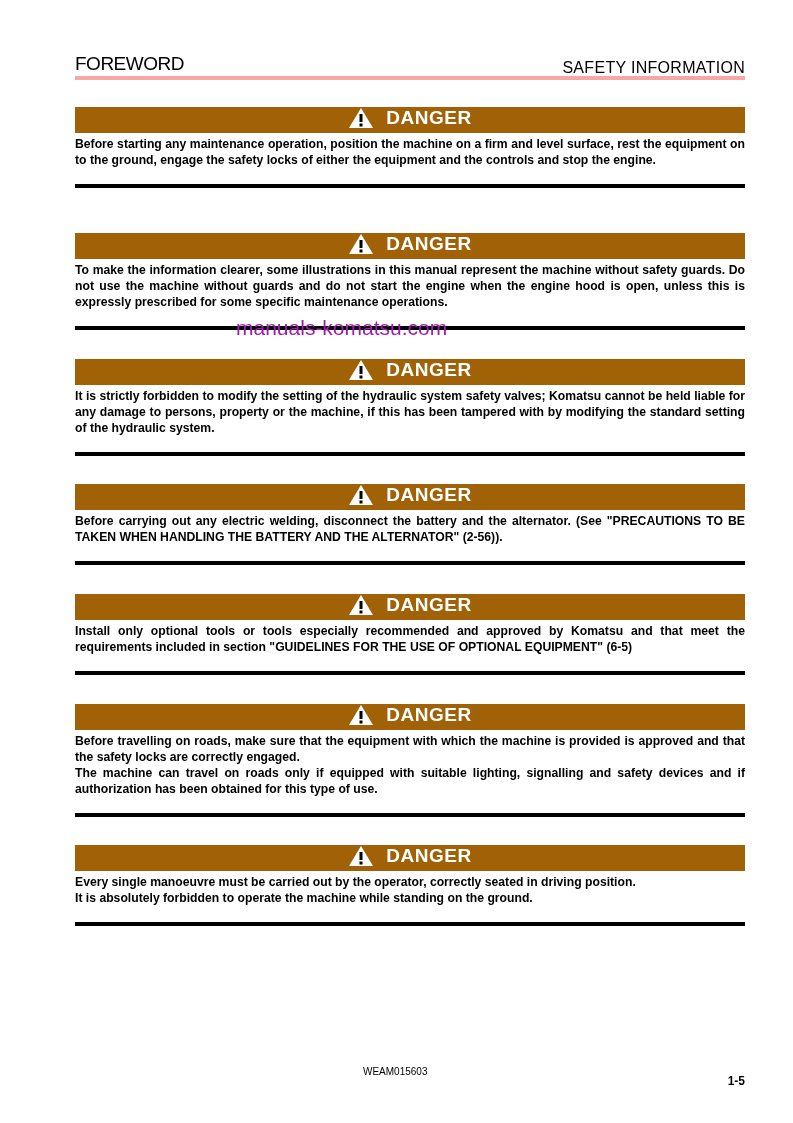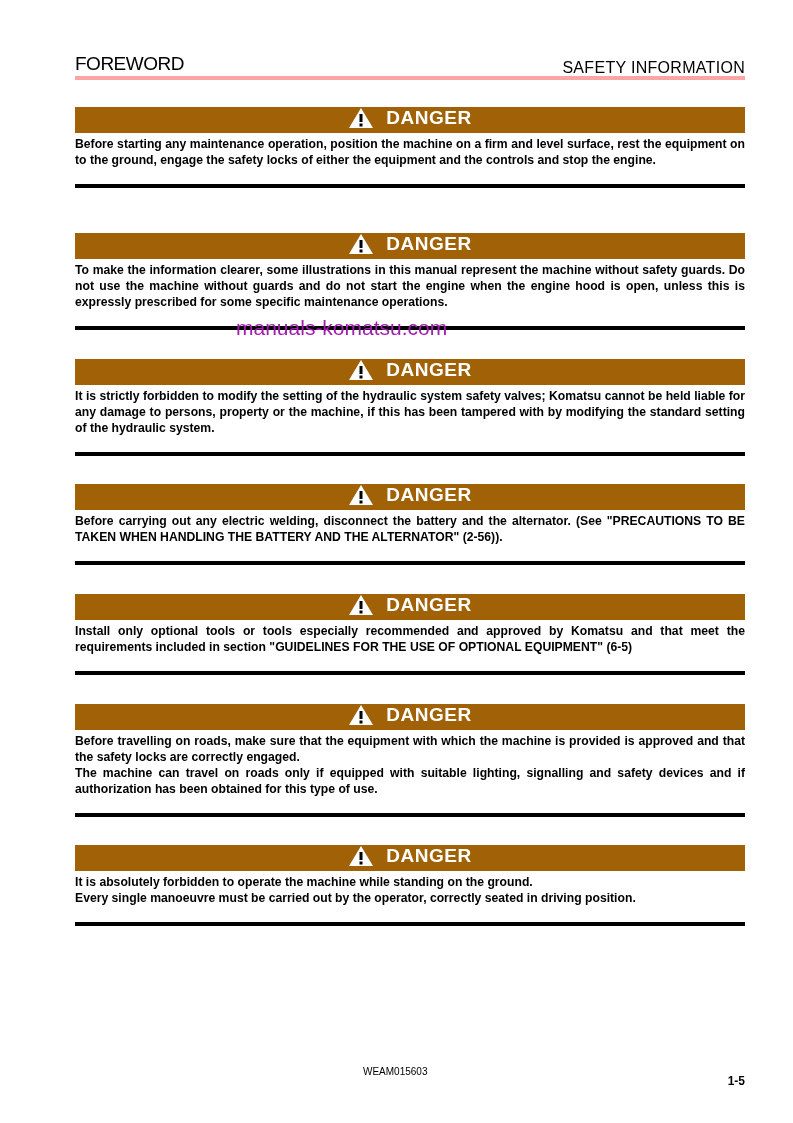--- a/index.html
+++ b/index.html
@@ -127,20 +127,20 @@
 <div class="block" style="top:845px;">
   <div class="danger-bar">
     <svg class="danger-icon" viewBox="0 0 26 22">
         <polygon points="13,1 25,21 1,21" fill="#fff"></polygon>
         <rect x="11.5" y="7" width="3" height="8" fill="#000"></rect>
         <rect x="11.5" y="16.5" width="3" height="3" fill="#000"></rect>
       </svg>
     <span class="danger-label">DANGER</span>
   </div>
   <div class="danger-body">
+    <p>Every single manoeuvre must be carried out by the operator, correctly seated in driving position.</p>
     <p>It is absolutely forbidden to operate the machine while standing on the ground.</p>
-    <p>Every single manoeuvre must be carried out by the operator, correctly seated in driving position.</p>
   </div>
   <div class="danger-rule"></div>
 </div>
 
 <div class="footer-code">WEAM015603</div>
 <div class="footer-page">1-5</div>
 
 </body></html>

